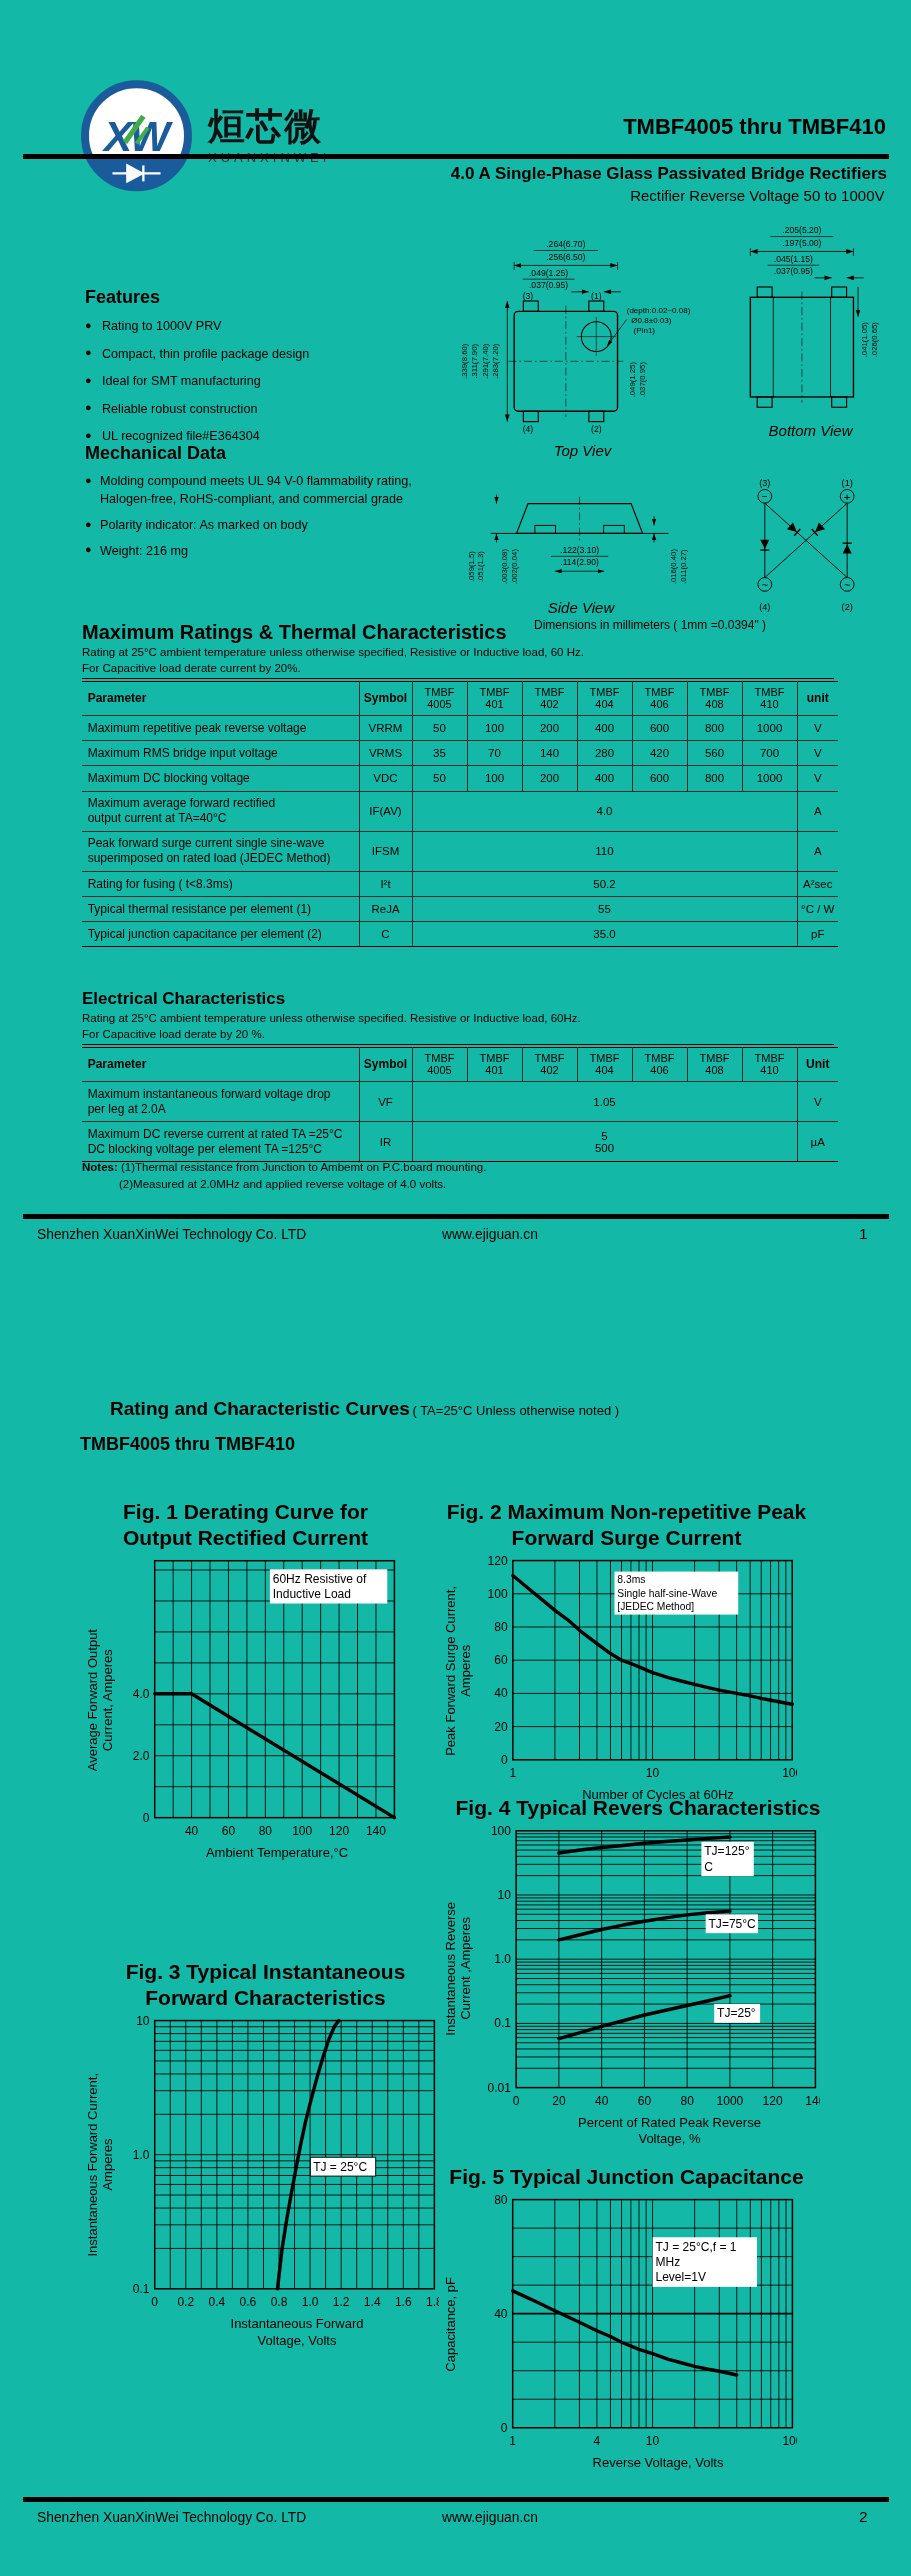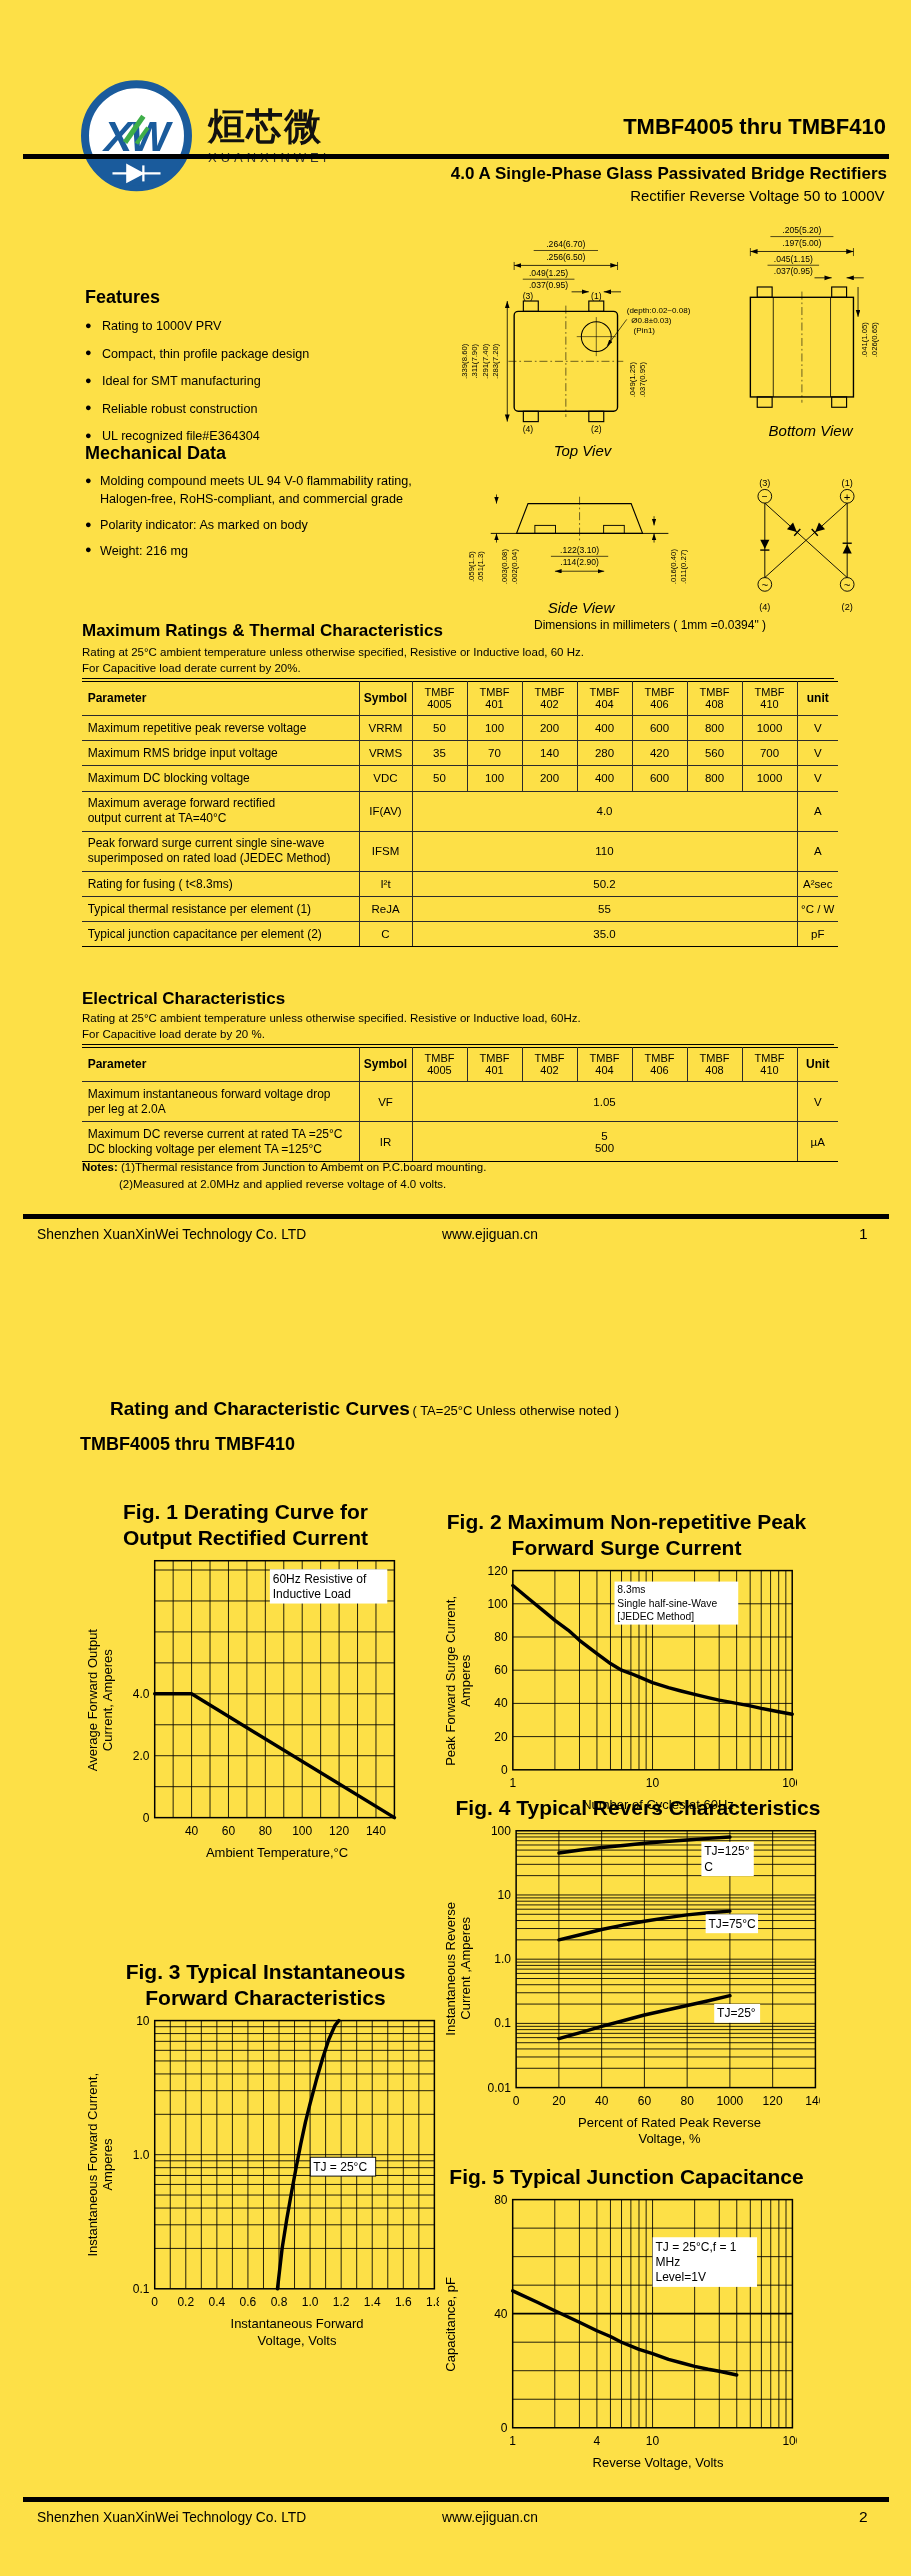--- a/index.html
+++ b/index.html
@@ -1,18 +1,18 @@
 <!DOCTYPE html>
 <html style="font-size:9.2px"><head>
 <meta charset="utf-8">
 <style>
   * { box-sizing: border-box; margin: 0; padding: 0; }
   html,body { background:#ffffff; }
   body { width:912px; font-family:"Liberation Sans", sans-serif; color:#000; }
-  .doc { position:relative; width:912px; height:2576px; background:#fde047; overflow:hidden; }
+  .doc { position:relative; width:912px; height:2576px; background:#14b8a6; overflow:hidden; }
 
   .abs { position:absolute; }
 
   
   .logo { left:77px; top:75px; display:flex; align-items:center; gap:8px; }
   .logo-cn { font-size:37px; font-weight:bold; color:#111; letter-spacing:1.1px; line-height:1.05; }
   .logo-en { font-size:13px; letter-spacing:4px; color:#333; margin-top:2.3px; }
   .doc-title { right:26px; top:114px; font-size:22px; font-weight:bold; letter-spacing:0px; }
   .rule-thick { background:#000; }
   .subtitle { right:25px; top:164px; font-size:17px; font-weight:bold; }
@@ -282,21 +282,21 @@
       <circle cx="232" cy="186" r="12" fill="none" stroke="#000" stroke-width="1.6"></circle>
       <text x="88" y="194" text-anchor="middle" font-size="20">~</text>
       <text x="232" y="194" text-anchor="middle" font-size="20">~</text>
       <text x="88" y="230" text-anchor="middle" font-size="16">(4)</text>
       <text x="232" y="230" text-anchor="middle" font-size="16">(2)</text>
     </svg>
   </div>
 
   <div class="abs dim-note">Dimensions in millimeters ( 1mm =0.0394" )</div>
 
-  <h2 class="abs sec-title ratings-head" style="font-size:17px;text-align:right;">Maximum Ratings &amp; Thermal Characteristics</h2>
+  <h2 class="abs sec-title ratings-head" style="font-size:20px;text-align:right;">Maximum Ratings &amp; Thermal Characteristics</h2>
   <div class="abs ratings-intro">
     <div>Rating at 25°C ambient temperature unless otherwise specified, Resistive or Inductive load, 60 Hz.</div>
     <div>For Capacitive load derate current by 20%.</div>
   </div>
   <div class="abs tblwrap" style="left:82px; top:678px;">
     <div class="dbl-line"></div>
     <table class="data">
       <colgroup>
           <col class="col-param">
           <col class="col-sym">
@@ -511,21 +511,21 @@
             <text x="449.84615384615387" y="486" font-size="21" text-anchor="middle" fill="#000">140</text>
             <text x="55" y="463" font-size="21" text-anchor="end" fill="#000">0</text>
             <text x="55" y="355.04819277108436" font-size="21" text-anchor="end" fill="#000">2.0</text>
             <text x="55" y="247.0963855421687" font-size="21" text-anchor="end" fill="#000">4.0</text>
           </svg>
         </div>
     </div>
     <div class="x-title">Ambient Temperature,°C</div>
   </div>
 
-  <div class="fig" style="left:443px; top:1499px; width:367px;margin-top:10px;">
+  <div class="fig" style="left:443px; top:1499px; width:367px;">
     <div class="fig-title">Fig. 2 Maximum Non-repetitive Peak
 Forward Surge Current</div>
     <div class="fig-body">
       <div class="y-title">Peak Forward Surge Current,
 Amperes</div>
       <div class="chart">
           <svg width="321" height="229" viewBox="0 0 560 400">
             <line x1="137.45131894201143" y1="8" x2="137.45131894201143" y2="356" stroke="#000" stroke-width="1.5"></line>
             <line x1="180.41758615159762" y1="8" x2="180.41758615159762" y2="356" stroke="#000" stroke-width="1.5"></line>
             <line x1="210.90263788402282" y1="8" x2="210.90263788402282" y2="356" stroke="#000" stroke-width="1.5"></line>

